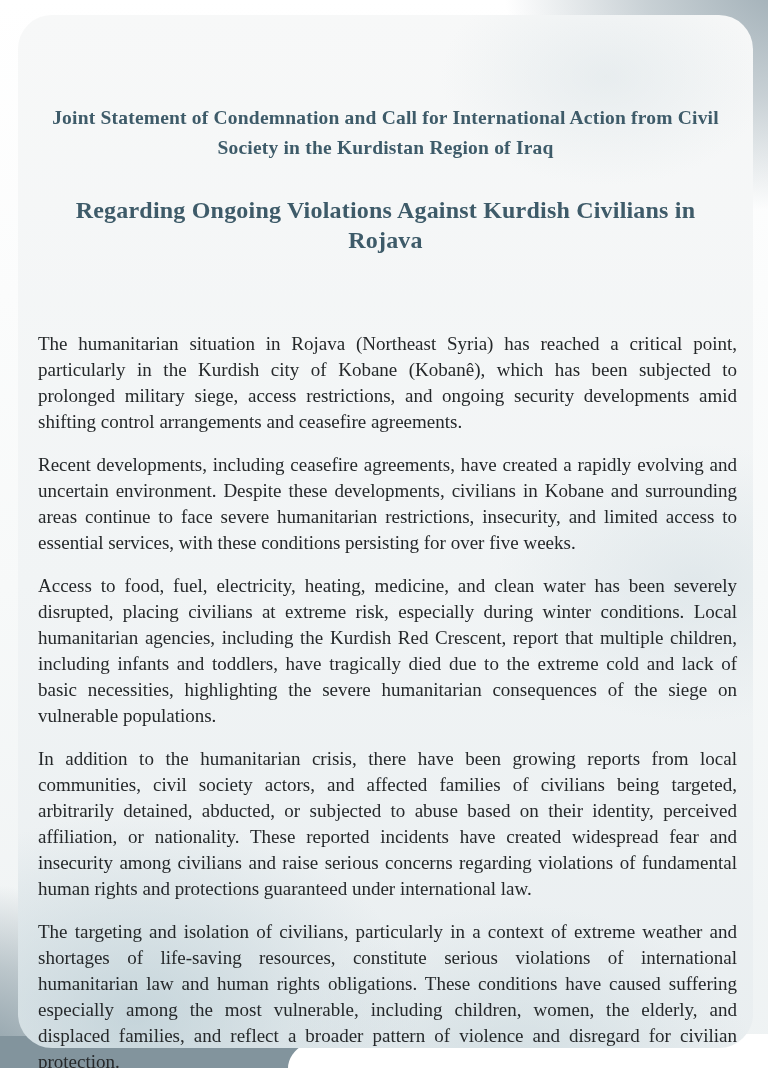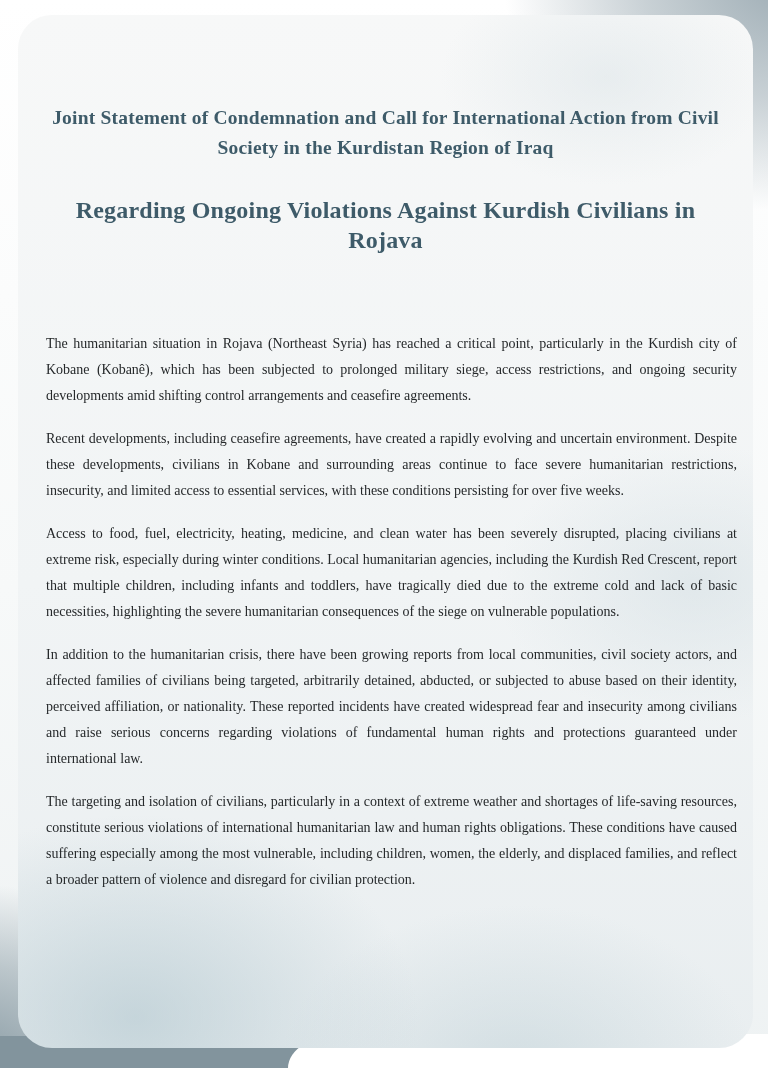--- a/index.html
+++ b/index.html
@@ -66,22 +66,22 @@
     font-size: 24px;
     line-height: 30px;
     font-weight: 700;
     letter-spacing: 0.2px;
   }
   .body-text {
     margin-top: 76px;
     padding: 0 16px 0 20px;
   }
   .body-text p {
-    margin: 0 0 17px 8px;
-    font-size: 14px;
+    margin: 0 0 17px 0;
+    font-size: 19px;
     line-height: 26px;
     text-align: justify;
     color: #25282a;
   }
 </style>
 </head>
 <body>
 
 <div class="page">
 

